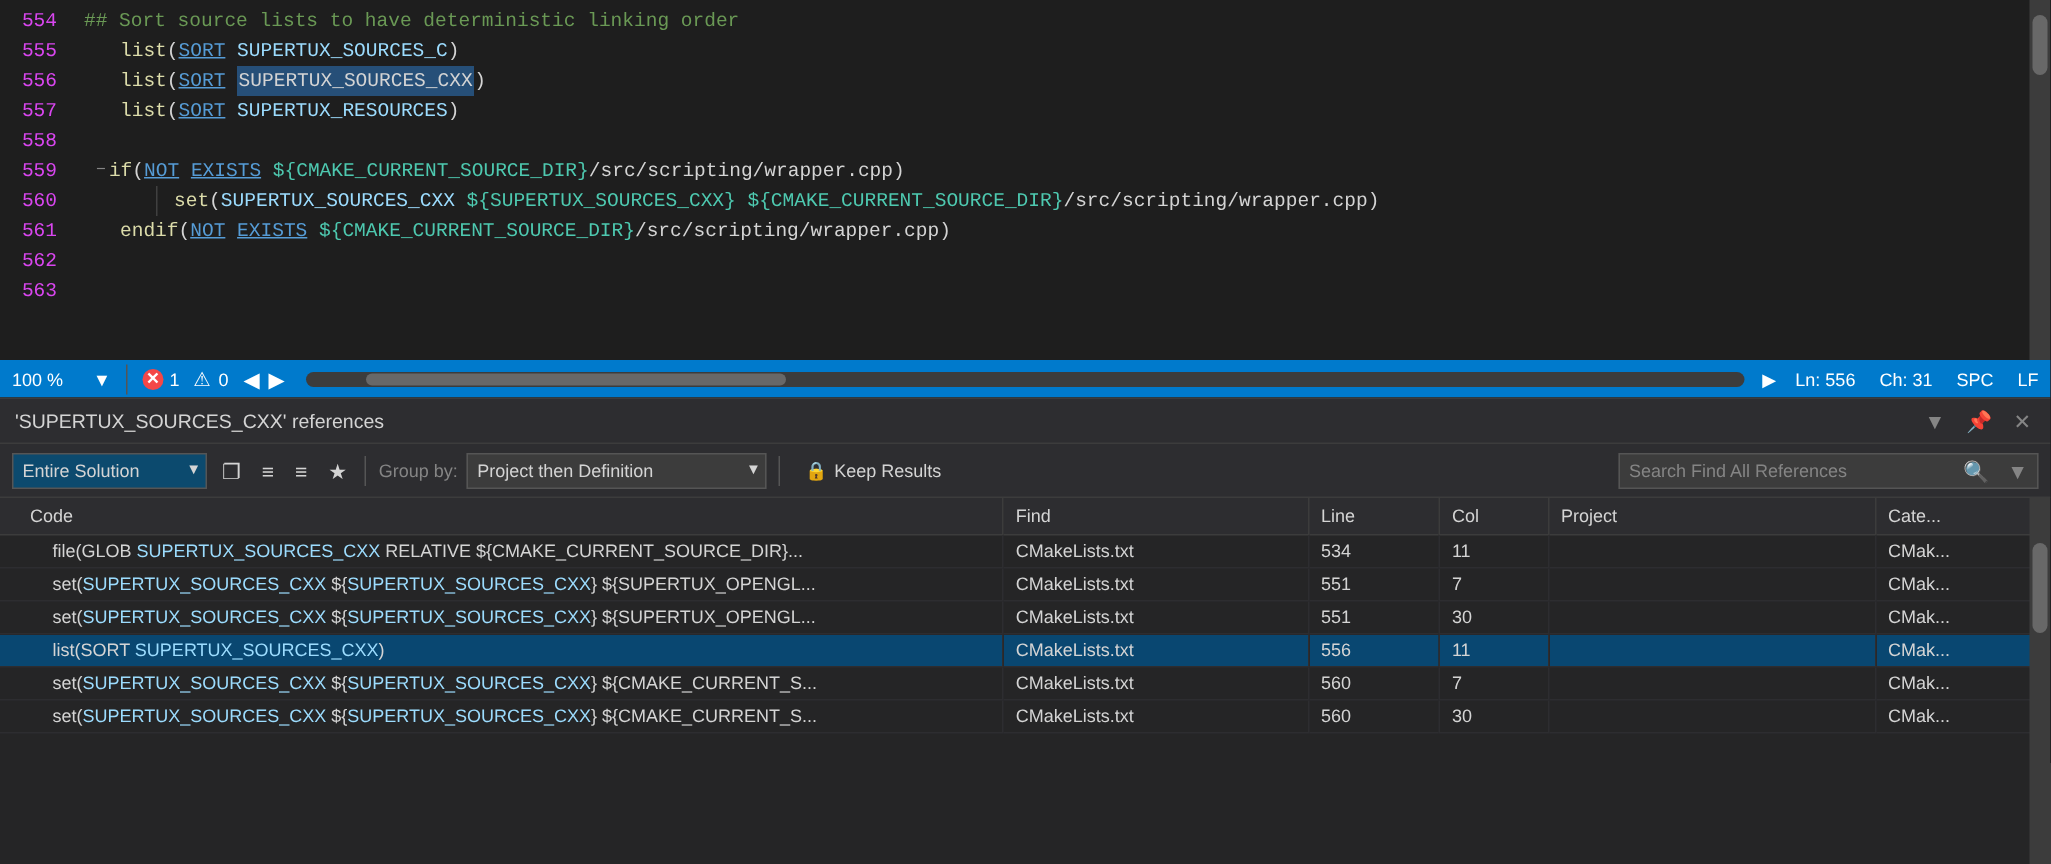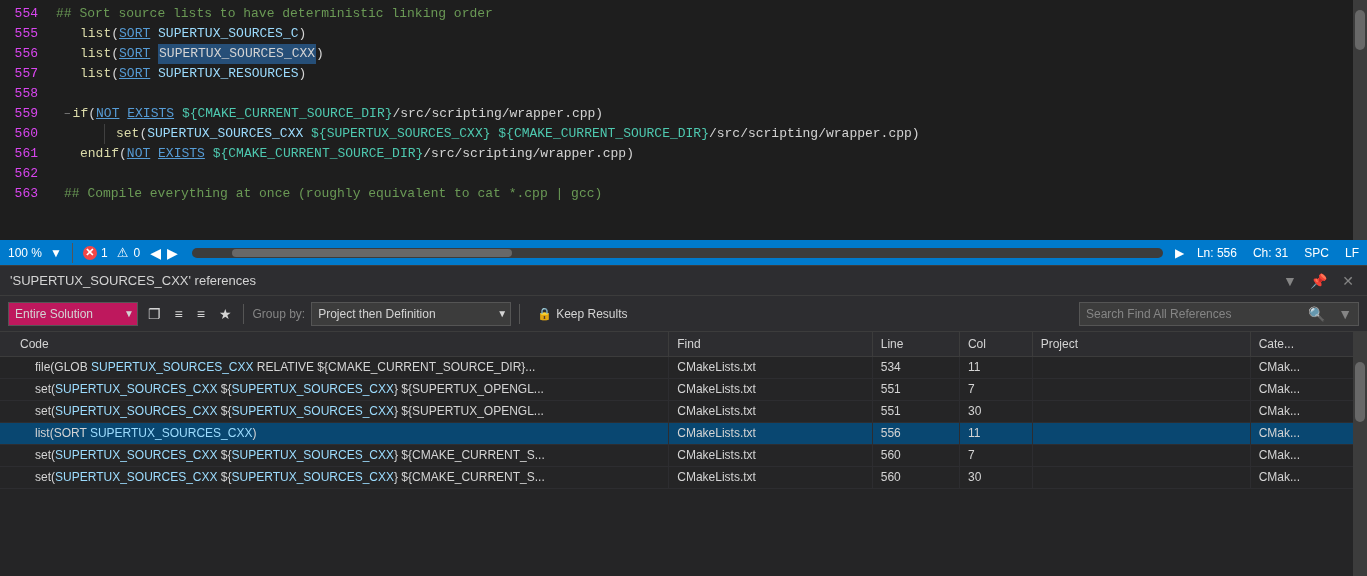--- a/index.html
+++ b/index.html
@@ -82,21 +82,21 @@
       align-items: center;
       padding: 0 8px;
       font-family: Segoe UI, Arial, sans-serif;
       font-size: 12px;
       color: white;
       gap: 8px;
     }
     .status-zoom {
       display: flex;
       align-items: center;
-      gap: 8px;
+      gap: 20px;
     }
     .status-errors {
       display: flex;
       align-items: center;
       gap: 4px;
     }
     .error-icon {
       width: 14px;
       height: 14px;
       border-radius: 50%;
@@ -195,21 +195,21 @@
       padding: 4px 8px;
       display: flex;
       align-items: center;
       gap: 6px;
       border-bottom: 1px solid #3c3c3c;
       height: 36px;
       font-family: Segoe UI, Arial, sans-serif;
       font-size: 12px;
     }
     .scope-dropdown {
-      background: #be185d;
+      background: #0c4a6e;
       border: 1px solid #555;
       color: #d4d4d4;
       font-size: 12px;
       padding: 2px 20px 2px 6px;
       height: 24px;
       cursor: pointer;
       appearance: none;
       -webkit-appearance: none;
       min-width: 130px;
       position: relative;
@@ -426,24 +426,20 @@
         <span class="kw-yellow">set</span><span>(</span><span class="kw-var">SUPERTUX_SOURCES_CXX</span><span> </span><span class="kw-cyan">${SUPERTUX_SOURCES_CXX}</span><span> </span><span class="kw-cyan">${CMAKE_CURRENT_SOURCE_DIR}</span><span>/src/scripting/wrapper.cpp)</span>
       </div>
 
       <div class="code-line">
         <span style="margin-left:24px"></span>
         <span class="kw-yellow">endif</span><span>(</span><span class="kw-blue">NOT</span><span> </span><span class="kw-blue">EXISTS</span><span> </span><span class="kw-cyan">${CMAKE_CURRENT_SOURCE_DIR}</span><span>/src/scripting/wrapper.cpp)</span>
       </div>
 
       <div class="code-line">&nbsp;</div>
 
-      <div class="code-line">
-        <span style="margin-left:8px"></span>
-        <span class="kw-comment">## Compile everything at once (roughly equivalent to cat *.cpp | gcc)</span>
-      </div>
     </div>
     <div class="scrollbar-right">
       <div class="scrollbar-thumb"></div>
     </div>
   </div>
 </div>
 
 <div id="status-bar">
   <div class="status-zoom">
     <span>100 %</span>

